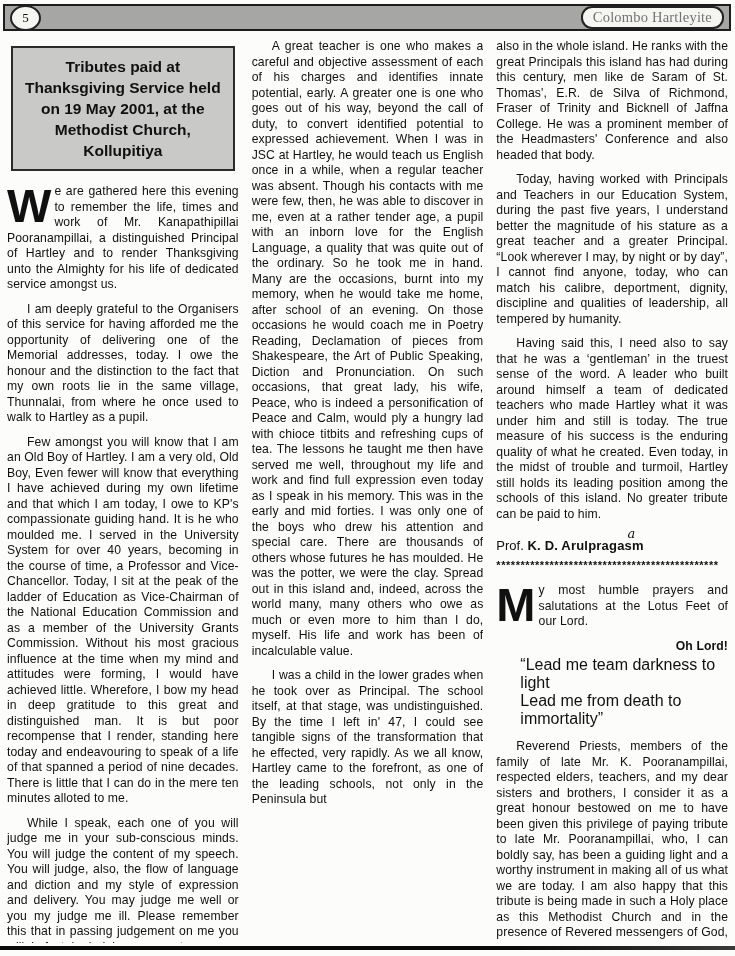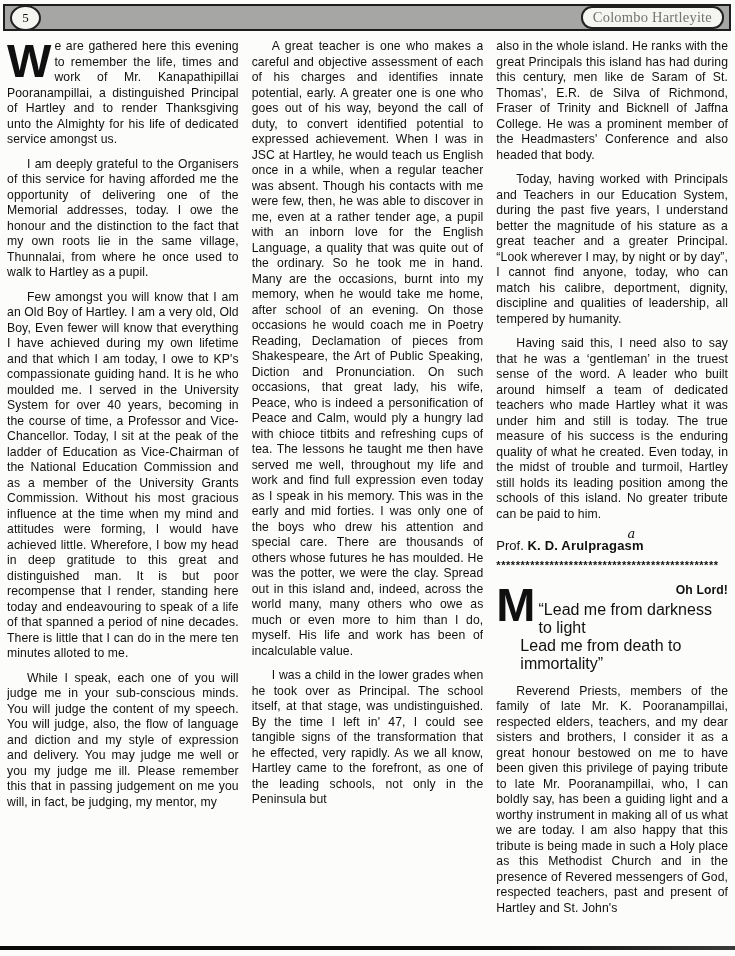--- a/index.html
+++ b/index.html
@@ -117,20 +117,21 @@
       <span>5</span>
     </div>
     <div class="masthead">
       <span>Colombo Hartleyite</span>
     </div>
   </div>
 
   <div class="content">
 
     <div class="col">
+      <div class="title-box">Tributes paid at Thanksgiving Service held on 19 May 2001, at the Methodist Church, Kollupitiya</div>
       <p><span class="dropcap">W</span><span>e are gathered here this evening to remember the life, times and work of Mr. Kanapathipillai Pooranampillai, a distinguished Principal of Hartley and to render Thanksgiving unto the Almighty for his life of dedicated service amongst us.</span></p>
       <p class="indent">I am deeply grateful to the Organisers of this service for having afforded me the opportunity of delivering one of the Memorial addresses, today.  I owe the honour and the distinction to the fact that my own roots lie in the same village, Thunnalai, from where he once used to walk to Hartley as a pupil.</p>
       <p class="indent">Few amongst you will know that I am an Old Boy of Hartley.  I am a very old, Old Boy, Even fewer will know that everything I have achieved during my own lifetime and that which I am today, I owe to KP's compassionate guiding hand.  It is he who moulded me.  I served in the University System for over 40 years, becoming in the course of time, a Professor and Vice-Chancellor.  Today, I sit at the peak of the ladder of Education as Vice-Chairman of the National Education Commission and as a member of the University Grants Commission. Without his most gracious influence at the time when my mind and attitudes were forming, I would have achieved little.  Wherefore, I bow my head in deep gratitude to this great and distinguished man.  It is but poor recompense that I render, standing here today and endeavouring to speak of a life of that spanned a period of nine decades.  There is little that I can do in the mere ten minutes alloted to me.</p>
       <p class="indent">While I speak, each one of you will judge me in your sub-conscious minds. You will judge the content of my speech. You will judge, also, the flow of language and diction and my style of expression and delivery.  You may judge me well or you my judge me ill.  Please remember this that in passing judgement on me you will, in fact, be judging, my mentor, my</p>
     </div>
 
     <div class="col">
       <p class="indent">A great teacher is one who makes a careful and objective assessment of each of his charges and identifies innate potential, early.  A greater one is one who goes out of his way, beyond the call of duty, to convert identified potential to expressed achievement.  When I was in JSC at Hartley, he would teach us English once in a while, when a regular teacher was absent.  Though his contacts with me were few, then, he was able to discover in me, even at a rather tender age, a pupil with an inborn love for the English Language, a quality that was quite out of the ordinary.  So he took me in hand.  Many are the occasions, burnt into my memory, when he would take me home, after school of an evening.  On those occasions he would coach me in Poetry Reading, Declamation of pieces from Shakespeare, the Art of Public Speaking, Diction and Pronunciation. On such occasions, that great lady, his wife, Peace, who is indeed a personification of Peace and Calm, would ply a hungry lad with chioce titbits and refreshing cups of tea.  The lessons he taught me then have served me well, throughout my life and work and find full expression even today as I speak in his memory.  This was in the early and mid forties.  I was only one of the boys who drew his attention and special care. There are thousands of others whose futures he has moulded.  He was the potter, we were  the clay.  Spread out in this island and, indeed, across the world many, many others who owe as much or even more to him than  I do, myself. His life and work has been of incalculable value.</p>
       <p class="indent">I was a child in the lower grades when he took over as Principal.  The school itself, at that stage, was undistinguished.  By the time I left in' 47, I could see tangible signs of the transformation that he effected, very rapidly.  As we all know, Hartley came to the forefront, as one of the leading schools, not only in the Peninsula but</p>
     </div>
@@ -139,25 +140,25 @@
       <p>also in the whole island.  He ranks with the great Principals this island has had during this century, men like de Saram of St. Thomas', E.R. de Silva of Richmond, Fraser of Trinity and Bicknell of Jaffna College.  He was a prominent member of the Headmasters' Conference and also headed that body.</p>
       <p class="indent">Today, having worked with Principals and Teachers in our Education System, during the past five years, I understand better the magnitude of his stature as a great teacher and a greater Principal. “Look wherever I may, by night or by day”,  I cannot find anyone, today, who can match his calibre, deportment, dignity, discipline and qualities of leadership, all tempered by humanity.</p>
       <p class="indent">Having said this, I need also to say that he was a ‘gentleman’ in the truest sense of the word.  A leader who built around himself a team of dedicated teachers who made Hartley what it was under him and still is today.  The true measure of his success is the enduring quality of what he created.  Even today, in the midst of trouble and turmoil, Hartley still holds its leading position among the schools of this island. No greater tribute can be paid to him.</p>
 
       <div class="signature">
         <span>Prof. </span><span class="name">K. D. Arulpraga</span><span class="insert-wrap"><span class="insert">a</span><span class="name">sm</span></span>
       </div>
 
       <div class="separator">**********************************************</div>
 
-      <p><span class="dropcap">M</span></p>
+      <p><span class="dropcap">M</span><span>y most humble prayers and salutations at the Lotus Feet of our Lord.</span></p>
 
       <p class="salutation">Oh Lord!</p>
       <div class="verse">
-        <div>“Lead me from darkness to light</div>
+        <div>“Lead me team darkness to light</div>
         <div>Lead me from death to immortality”</div>
       </div>
 
       <p class="indent">Reverend Priests, members of the family of late Mr. K. Pooranampillai, respected elders, teachers, and my dear sisters and brothers, I consider it as a great honour bestowed on me to have been given this privilege of  paying tribute  to  late Mr. Pooranampillai, who, I can boldly say, has been a guiding light and a worthy instrument in making all of us what we are today.  I am also happy that this tribute is being made in such a Holy place as this Methodist Church and in the presence of Revered messengers of God, respected teachers, past and present of Hartley and St. John's</p>
     </div>
 
   </div>
 
   <div class="bottom-rule"></div>
 

